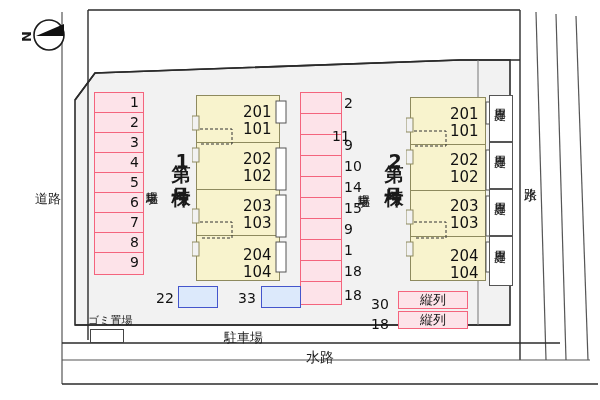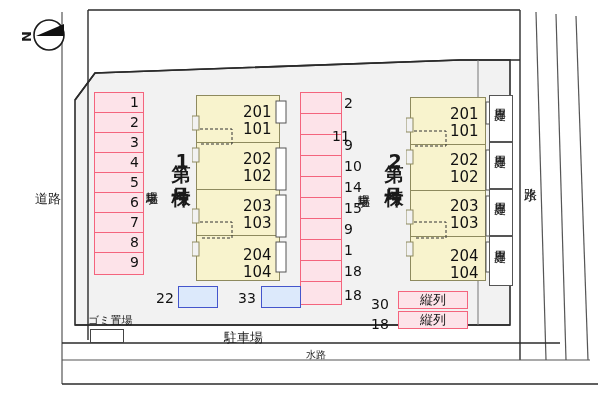--- a/index.html
+++ b/index.html
@@ -68,21 +68,21 @@
       <circle cx="23" cy="21" r="15" fill="#fff" stroke="#1a1a1a" stroke-width="1.6"></circle>
       <polygon points="10,22 38,10 38,22" fill="#111"></polygon>
     </svg>
   </div>
   <div class="t" style="left:21px;top:30px;font-size:13px;font-weight:bold;transform:rotate(-90deg);">N</div>
 
   <div class="t" style="left:35px;top:192px;font-size:13px;">道路</div>
 
   <div class="vtxt t" style="left:524px;top:178px;font-size:13px;">水路</div>
 
-  <div class="t" style="left:306px;top:350px;font-size:10px;">水路</div>
+  <div class="t" style="left:306px;top:350px;font-size:14px;">水路</div>
 
   <div class="abs" style="left:94px;top:92px;width:48px;height:184px;">
     <div class="pcell" style="position:absolute;left:0;top:0;width:48px;height:21px;"></div>
     <div class="pcell" style="position:absolute;left:0;top:20px;width:48px;height:21px;"></div>
     <div class="pcell" style="position:absolute;left:0;top:40px;width:48px;height:21px;"></div>
     <div class="pcell" style="position:absolute;left:0;top:60px;width:48px;height:21px;"></div>
     <div class="pcell" style="position:absolute;left:0;top:80px;width:48px;height:21px;"></div>
     <div class="pcell" style="position:absolute;left:0;top:100px;width:48px;height:21px;"></div>
     <div class="pcell" style="position:absolute;left:0;top:120px;width:48px;height:21px;"></div>
     <div class="pcell" style="position:absolute;left:0;top:140px;width:48px;height:21px;"></div>

